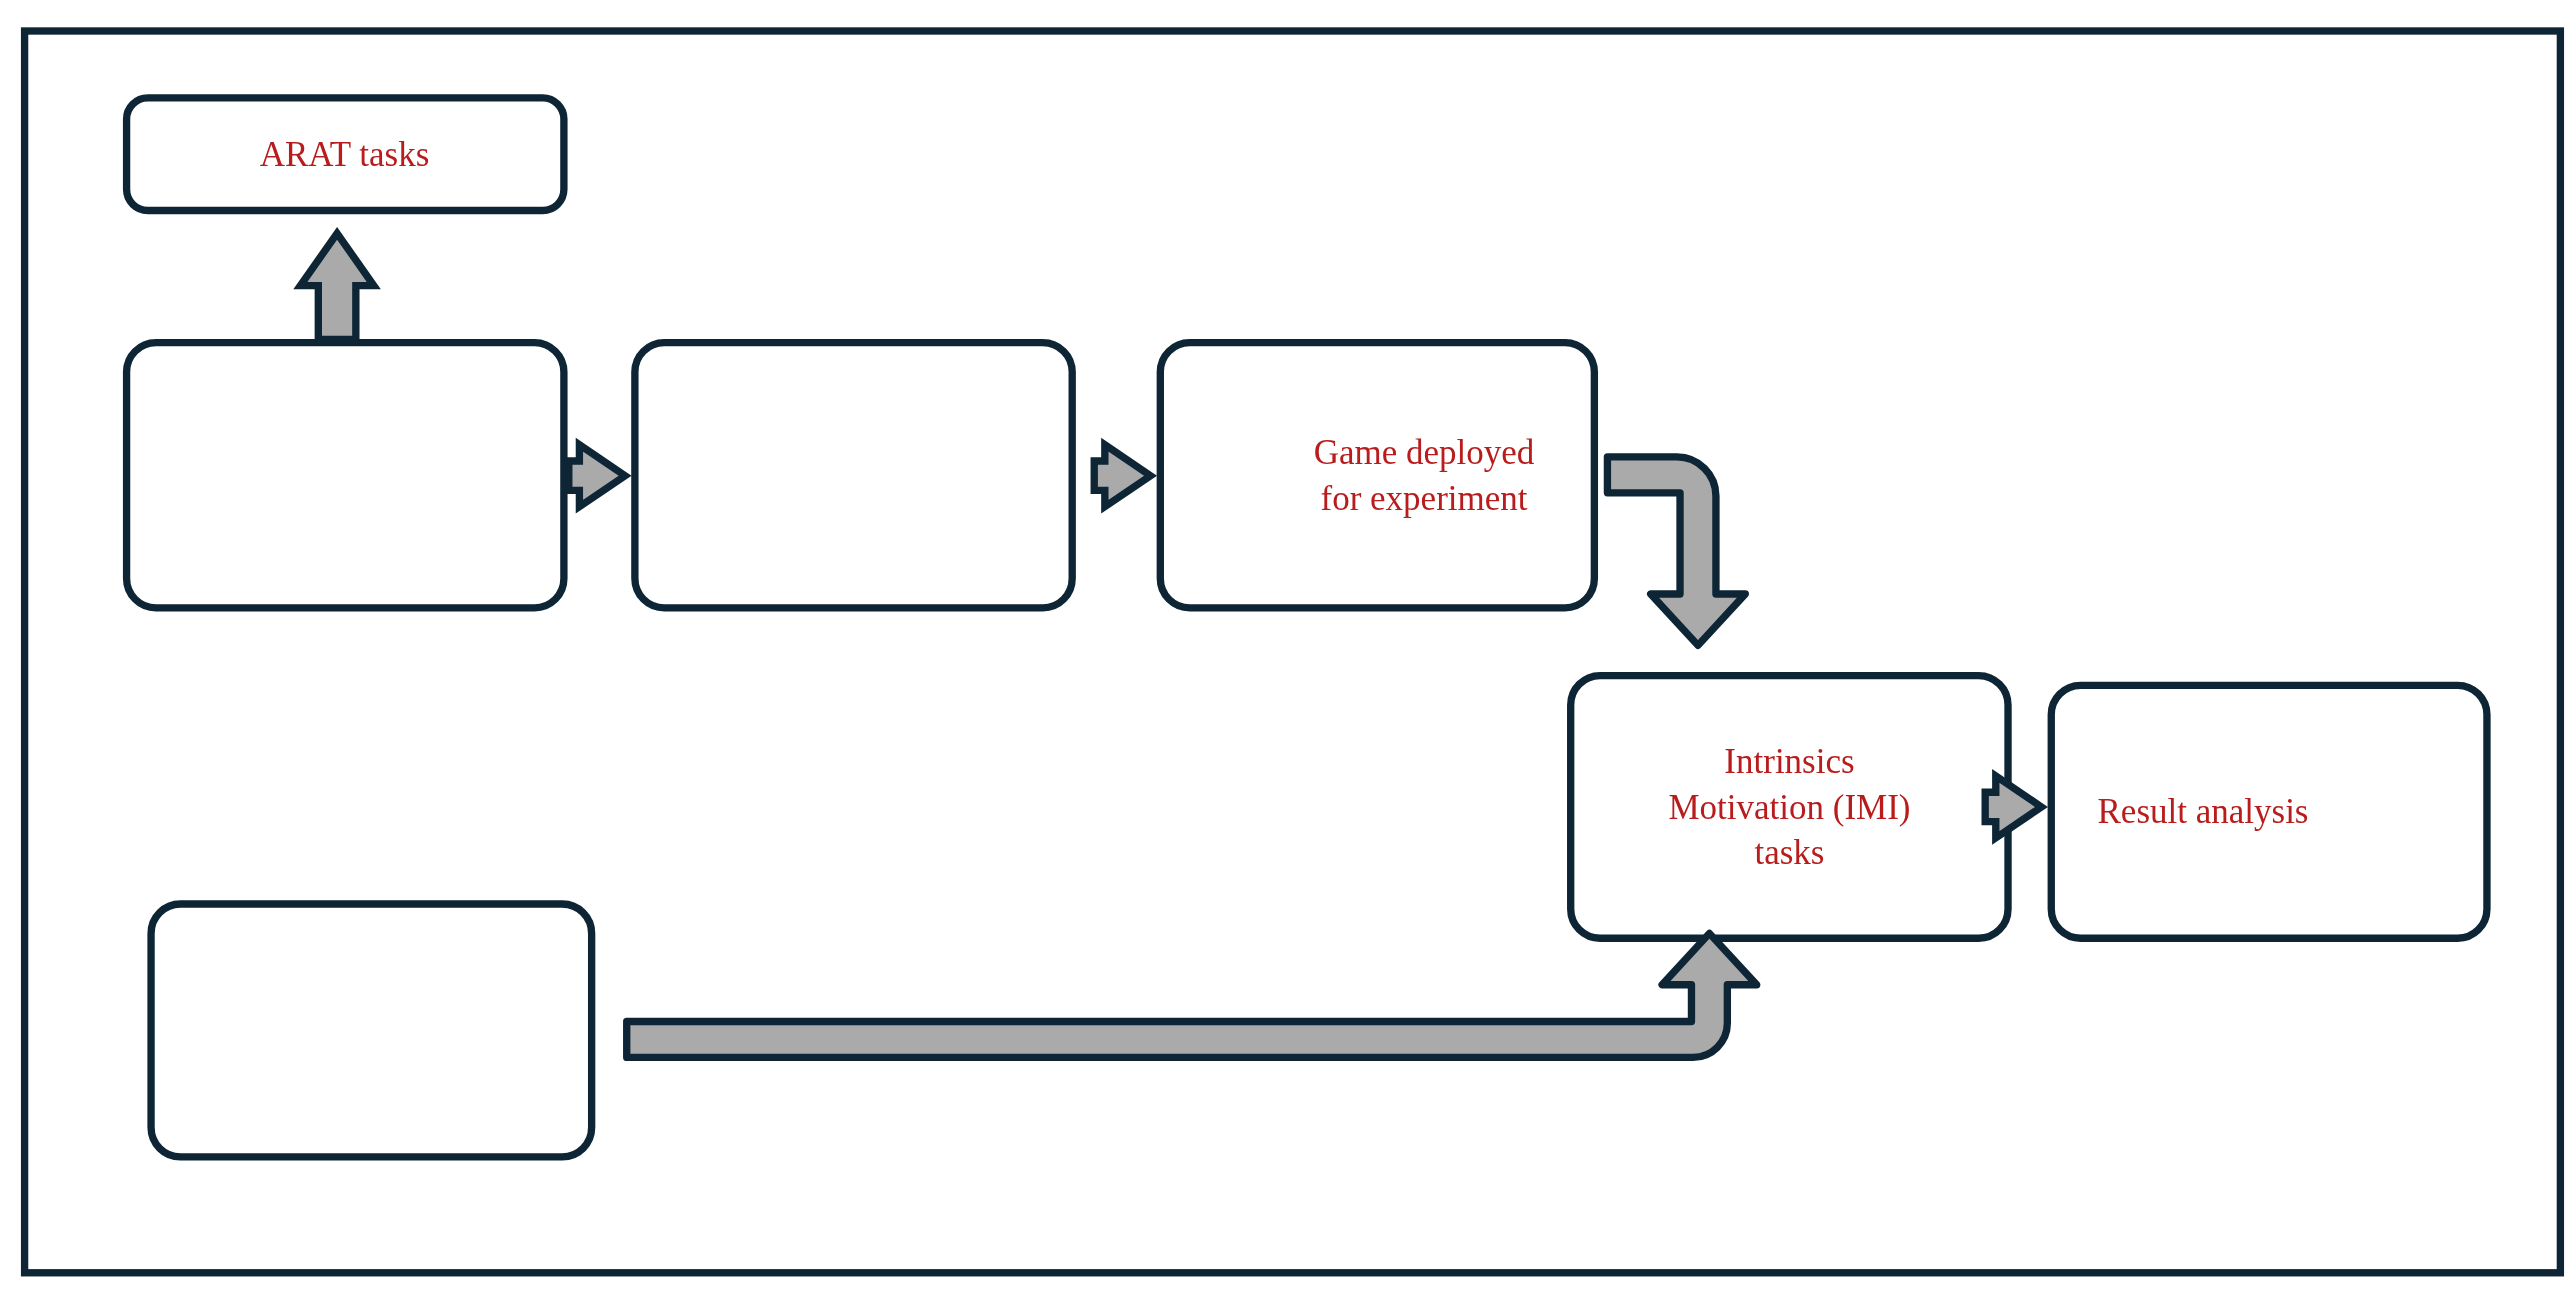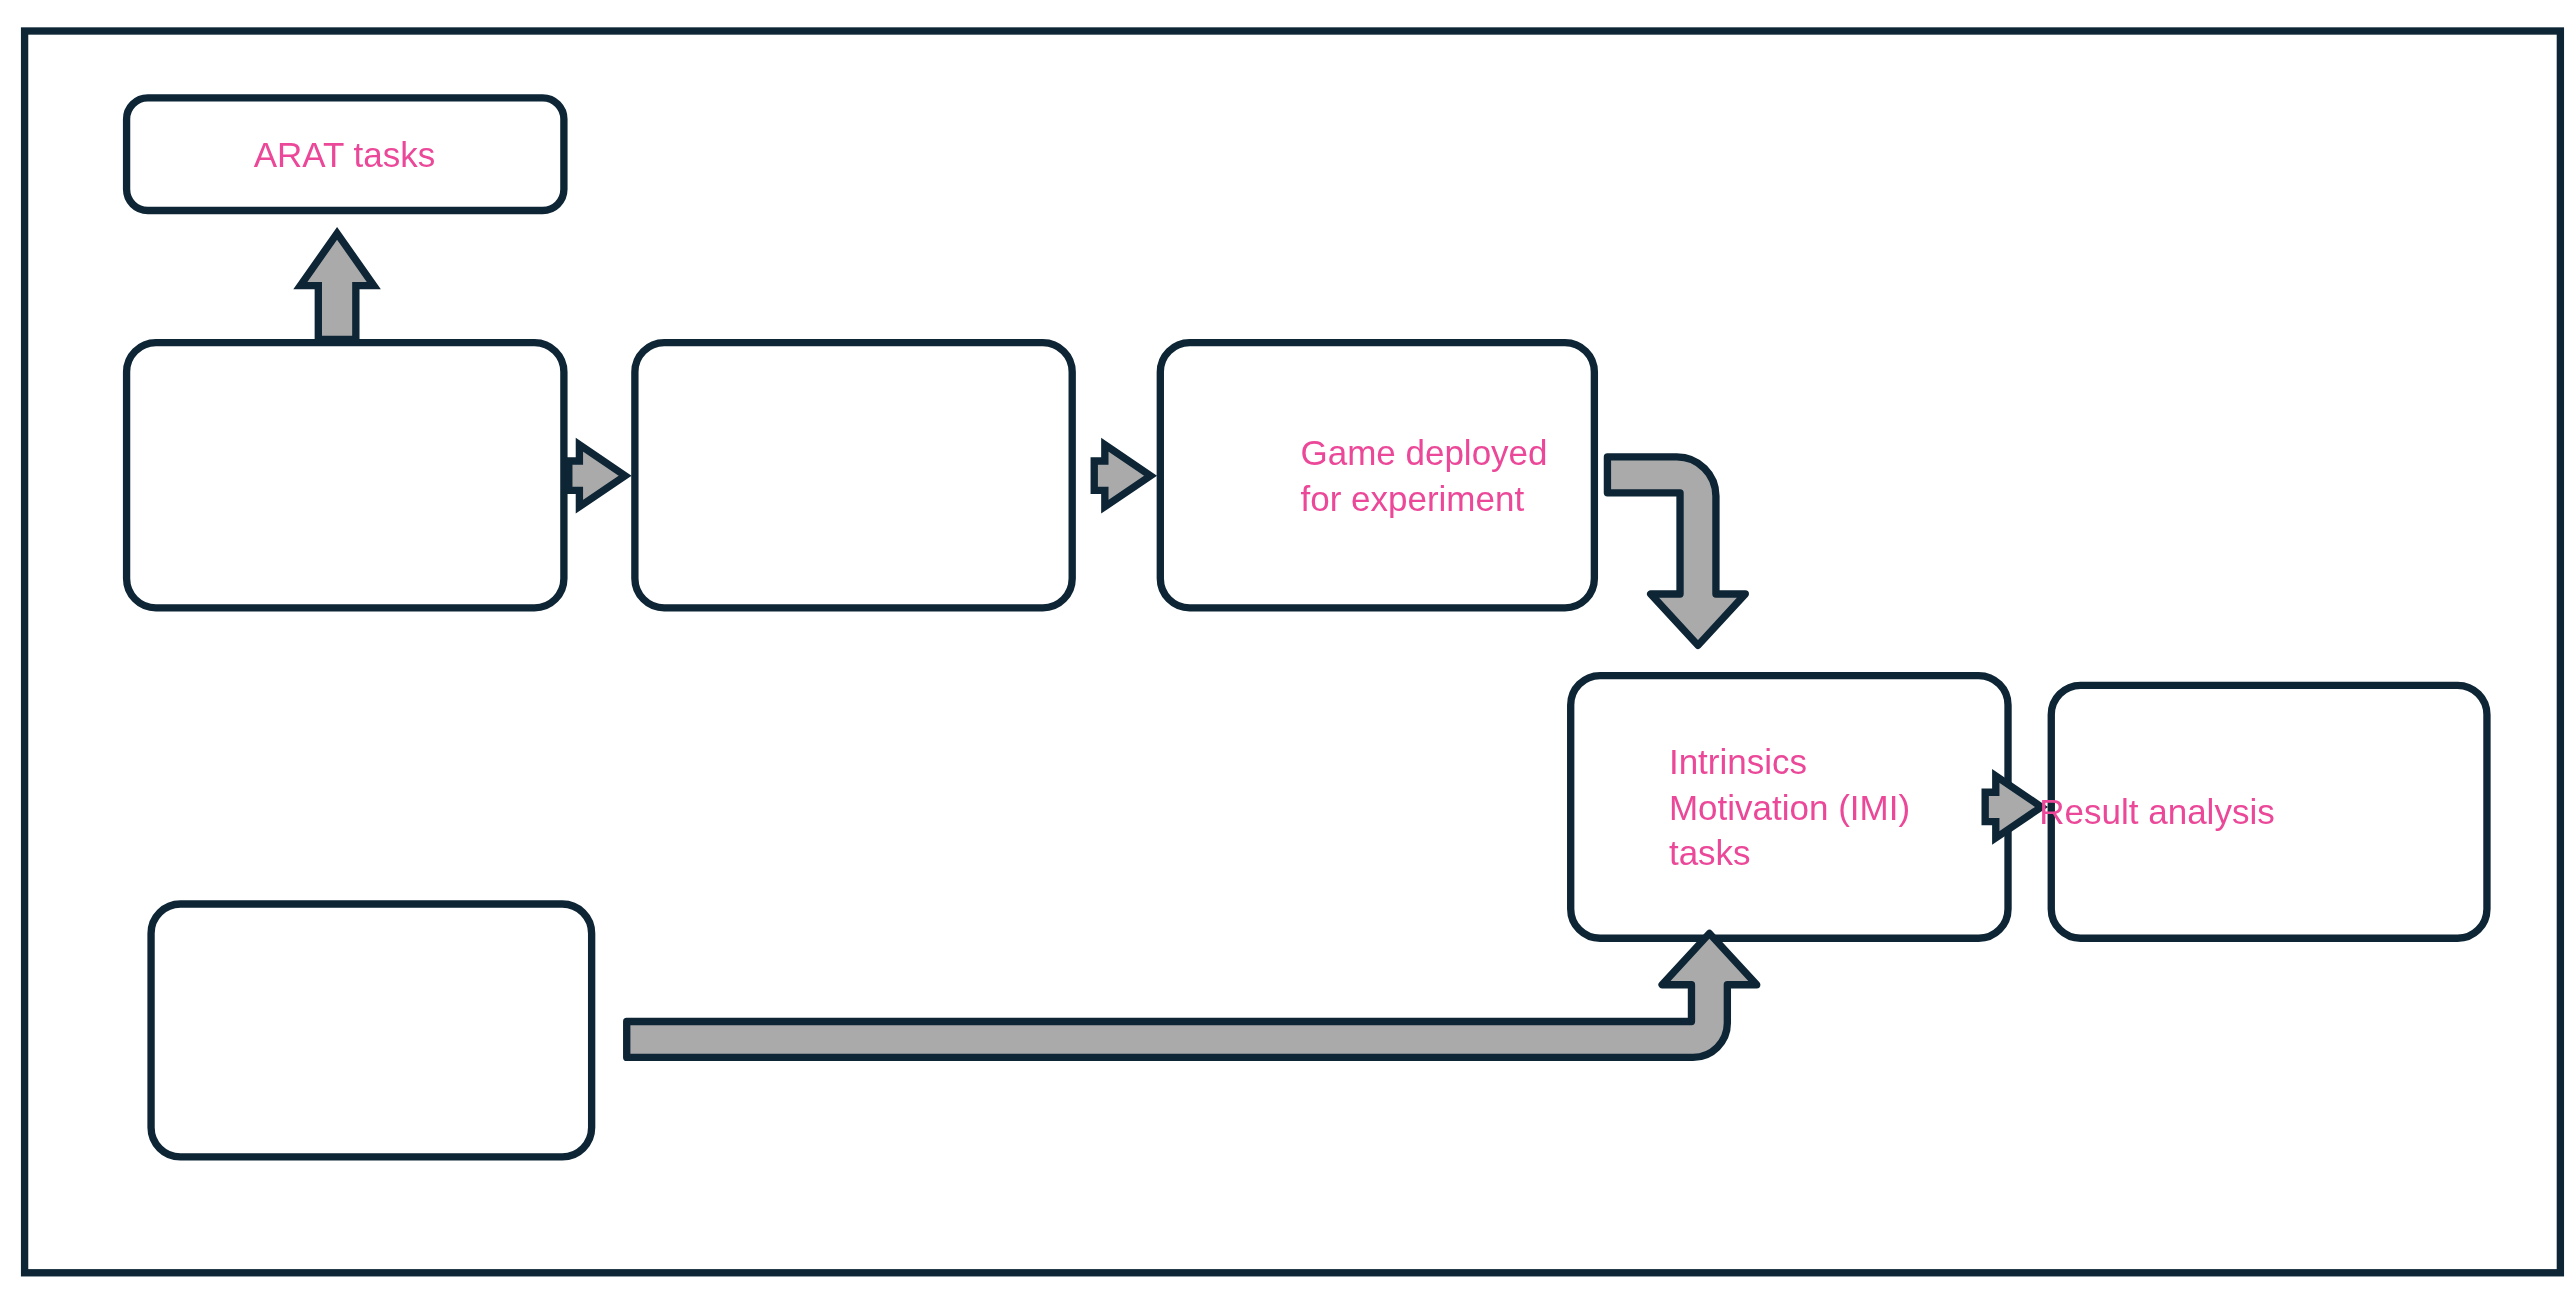--- a/index.html
+++ b/index.html
@@ -23,22 +23,23 @@
     left: 0;
     top: 0;
     width: 2576px;
     height: 1294px;
   }
   .node-label {
     position: absolute;
     display: flex;
     align-items: center;
     justify-content: center;
-    color: #ec4899;
-    font-family: Liberation Sans, sans-serif;
+    text-align: center;
+    color: #b91c1c;
+    font-family: Liberation Serif, serif;
     font-size: 35px;
     line-height: 1.30;
     letter-spacing: 0px;
     white-space: pre-line;
     pointer-events: none;
   }
   .node-hit {
     position: absolute;
     background: transparent;
   }
@@ -125,21 +126,21 @@
 
 
 
   <div class="node-label" style="left:1207px; top:343px; width:434px; height:265px;">Game deployed
 for experiment</div>
 
   <div class="node-label" style="left:1571px; top:676px; width:437px; height:263px;">Intrinsics
 Motivation (IMI)
 tasks</div>
 
-  <div class="node-label" style="left:1939px; top:685px; width:436px; height:253px;">Result analysis</div>
+  <div class="node-label" style="left:1985px; top:685px; width:436px; height:253px;">Result analysis</div>
 
 
   <div class="node-hit" style="left:126px;  top:98px;  width:437px; height:113px;"></div>
   <div class="node-hit" style="left:126px;  top:343px;  width:437px; height:265px;"></div>
   <div class="node-hit" style="left:635px;  top:343px;  width:437px; height:265px;"></div>
   <div class="node-hit" style="left:1160px; top:343px;  width:434px; height:265px;"></div>
   <div class="node-hit" style="left:1571px; top:676px;  width:437px; height:263px;"></div>
   <div class="node-hit" style="left:2051px; top:685px;  width:436px; height:253px;"></div>
   <div class="node-hit" style="left:151px;  top:904px; width:441px; height:253px;"></div>
 

